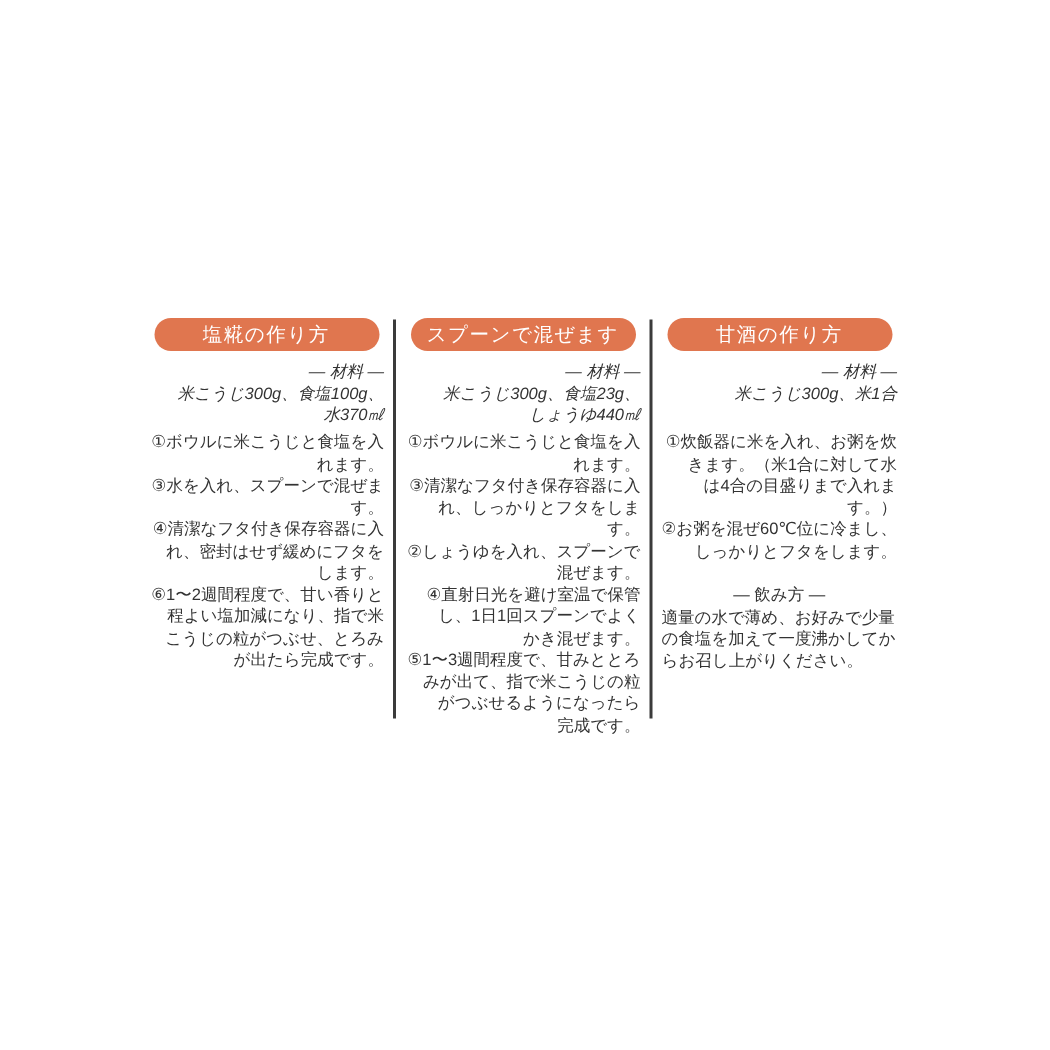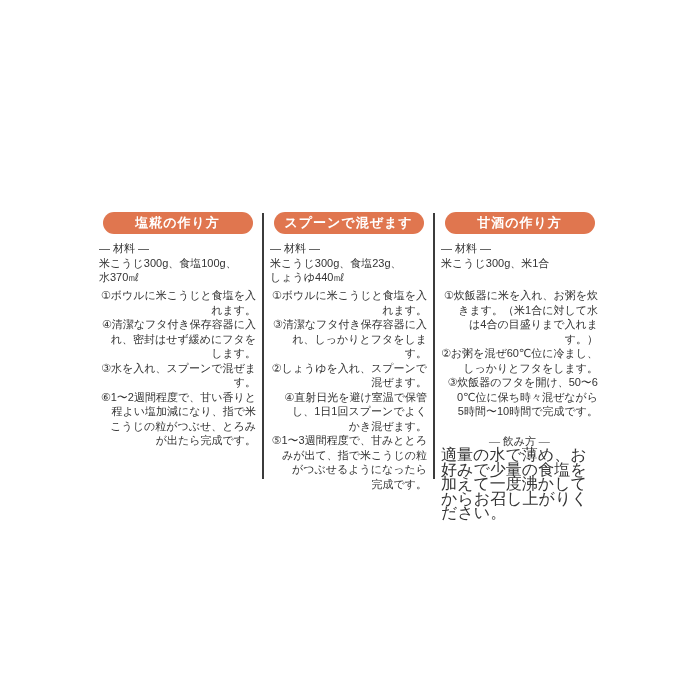--- a/index.html
+++ b/index.html
@@ -25,71 +25,71 @@
     margin: 1px 6px 0 6px;
     flex-shrink: 0;
   }
   .badge {
     width: 150px;
     height: 22px;
     margin: 0 auto;
     background: #e0764f;
     border-radius: 11px;
     color: #ffffff;
-    font-weight: bold;
+    font-weight: normal;
     font-size: 13px;
     line-height: 22px;
     text-align: center;
     letter-spacing: 1px;
   }
   .materials {
     margin-top: 7px;
     height: 44px;
-    text-align: left;
+    text-align: right;
     font-size: 11px;
     line-height: 14.5px;
+    font-style: italic;
   }
   .materials .materials-text { white-space: pre-line; }
   .steps { margin-top: 3px; text-align: right; }
   .step {
     font-size: 11px;
     line-height: 14.5px;
     padding-left: 11px;
     text-indent: -11px;
     word-break: break-all;
   }
   .extra { margin-top: 15px; }
   .extra-heading {
     text-align: center;
     font-size: 11px;
     line-height: 14.5px;
-    font-family: Liberation Serif, serif;
   }
   .extra-text {
-    font-size: 16px;
+    font-size: 11px;
     line-height: 14.5px;
     word-break: break-all;
   }
 </style>
 </head>
 <body>
 
 <div class="content">
 
   <div class="col">
     <div class="badge">塩糀の作り方</div>
     <div class="materials">
       <div>— 材料 —</div>
       <div class="materials-text">米こうじ300g、食塩100g、
 水370㎖</div>
     </div>
     <div class="steps">
         <div class="step">①ボウルに米こうじと食塩を入れます。</div>
+        <div class="step">③水を入れ、スプーンで混ぜます。</div>
         <div class="step">④清潔なフタ付き保存容器に入れ、密封はせず緩めにフタをします。</div>
-        <div class="step">③水を入れ、スプーンで混ぜます。</div>
         <div class="step">⑥1〜2週間程度で、甘い香りと程よい塩加減になり、指で米こうじの粒がつぶせ、とろみが出たら完成です。</div>
       </div>
   </div>
 
   <div class="vdivider"></div>
 
   <div class="col">
     <div class="badge">スプーンで混ぜます</div>
     <div class="materials">
       <div>— 材料 —</div>
@@ -109,21 +109,20 @@
 
   <div class="col">
     <div class="badge">甘酒の作り方</div>
     <div class="materials">
       <div>— 材料 —</div>
       <div class="materials-text">米こうじ300g、米1合</div>
     </div>
     <div class="steps">
         <div class="step">①炊飯器に米を入れ、お粥を炊きます。（米1合に対して水は4合の目盛りまで入れます。）</div>
         <div class="step">②お粥を混ぜ60℃位に冷まし、しっかりとフタをします。</div>
-        <div class="step">③炊飯器のフタを開け、50〜60℃位に保ち時々混ぜながら5時間〜10時間で完成です。</div>
       </div>
     <div class="extra">
       <div class="extra-heading">— 飲み方 —</div>
       <div class="extra-text">適量の水で薄め、お好みで少量の食塩を加えて一度沸かしてからお召し上がりください。</div>
     </div>
   </div>
 
 </div>
 
 </body></html>

